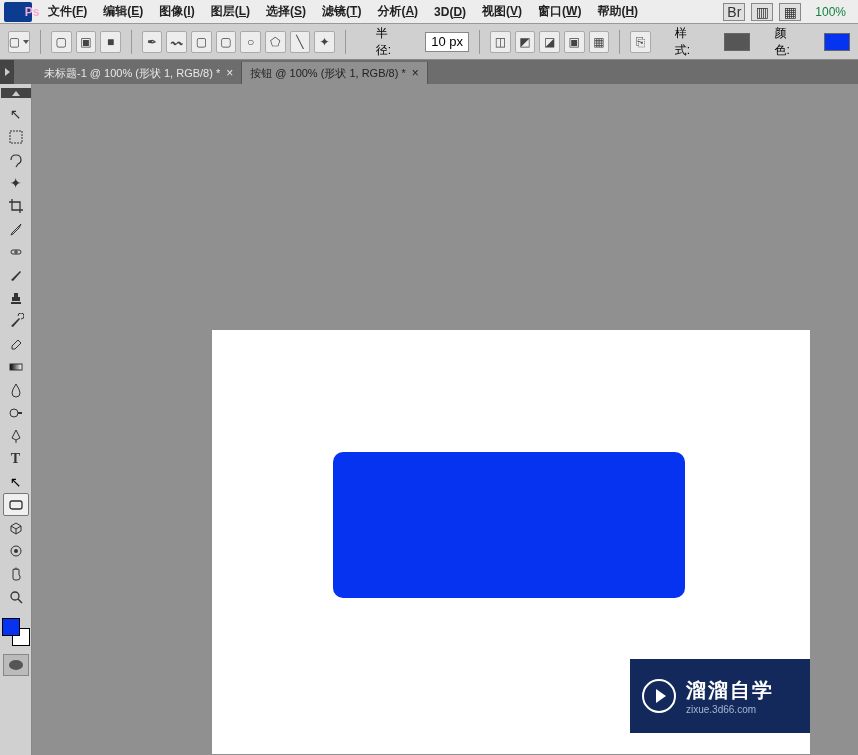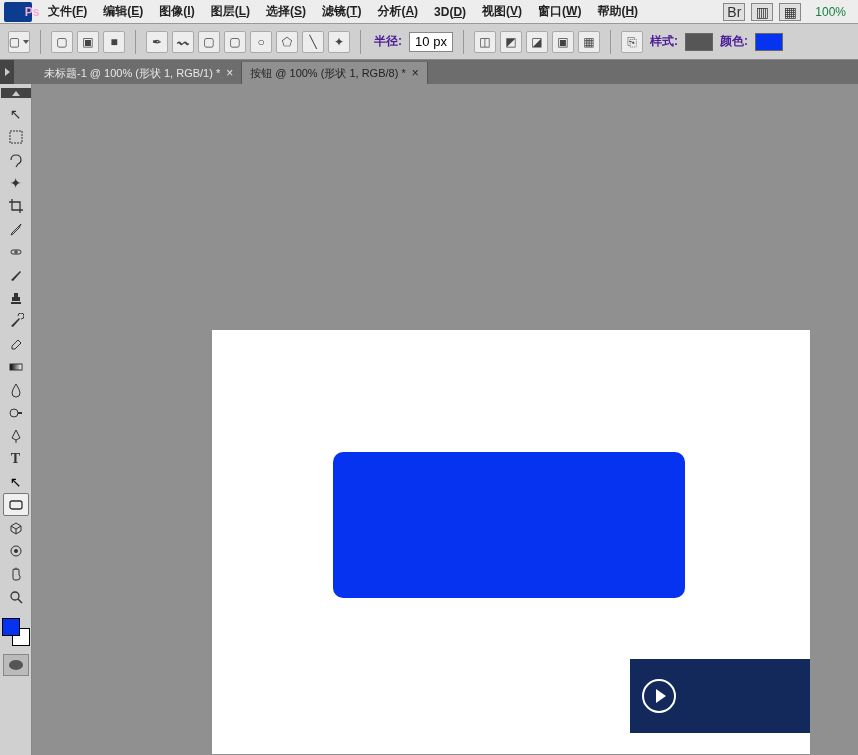--- a/index.html
+++ b/index.html
@@ -91,21 +91,21 @@
       border-right: 3px solid transparent;
       border-top: 4px solid #555;
       margin-left: 3px;
     }
     .divider {
       width: 1px;
       height: 24px;
       background: #999;
       margin: 0 6px;
     }
-    .opt-label { color: #4c1d95; margin: 0 3px; font-weight: bold; }
+    .opt-label { color: #000000; margin: 0 20px; }
     .opt-input {
       width: 44px;
       height: 20px;
       font-size: 13px;
       text-align: center;
       border: 1px solid #888;
       background: #fff;
     }
     .color-swatch {
       width: 28px;
@@ -369,21 +369,21 @@
   <div class="opt-icon">⎘</div>
   <span class="opt-label">样式:</span>
   <div class="color-swatch swatch-gray"></div>
   <span class="opt-label">颜色:</span>
   <div class="color-swatch swatch-blue"></div>
 </div>
 
 <div class="tab-handle"></div>
 <div class="tabsbar">
   <div class="doc-tab">
-    <span>未标题-1 @ 100% (形状 1, RGB/1) *</span>
+    <span>未标题-1 @ 100% (形状 1, RGB/8) *</span>
     <span class="tab-close">×</span>
   </div>
   <div class="doc-tab active">
     <span>按钮 @ 100% (形状 1, RGB/8) *</span>
     <span class="tab-close">×</span>
   </div>
 </div>
 
 <div class="workarea">
 
@@ -507,15 +507,19 @@
 
   <div class="canvas-area">
     <div class="canvas">
       <div class="shape-rect"></div>
     </div>
 
     <div class="watermark">
       <div class="wm-icon">
         <div class="wm-play"></div>
       </div>
+      <div class="wm-text">
+        <div class="wm-title">溜溜自学</div>
+        <div class="wm-sub">zixue.3d66.com</div>
+      </div>
     </div>
   </div>
 </div>
 
 </body></html>

